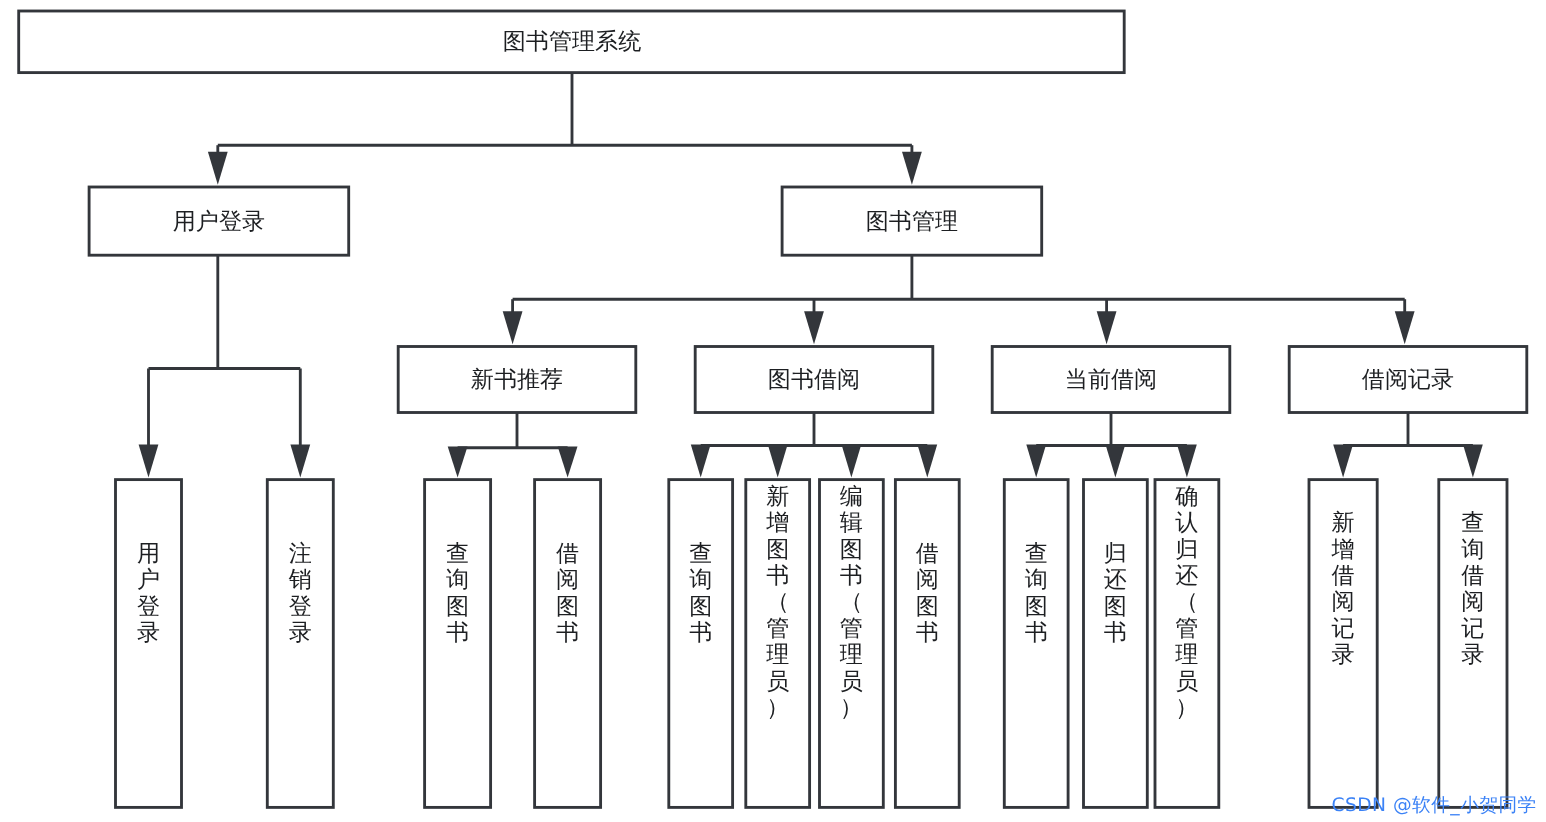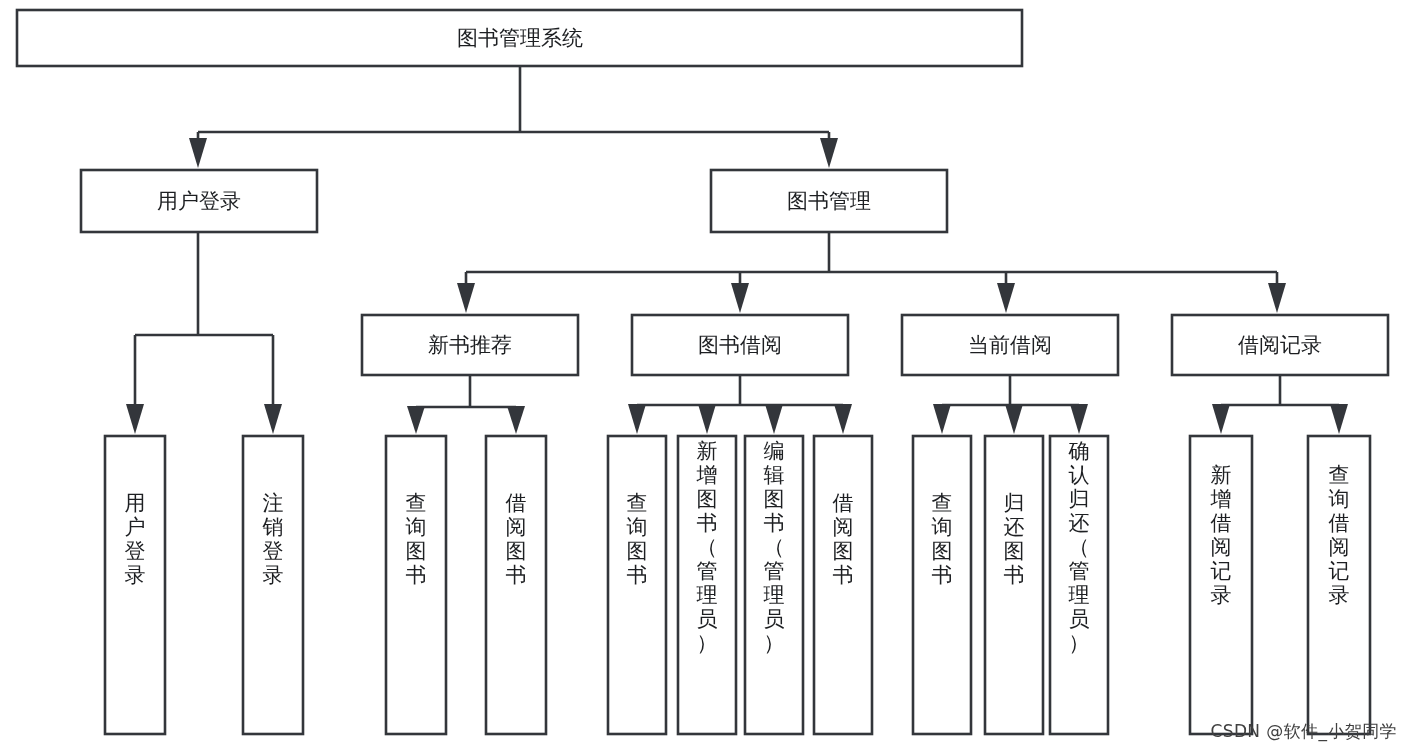--- a/index.html
+++ b/index.html
@@ -52,21 +52,21 @@
     fill: #1d1f22;
     font-size: 21px;
     text-anchor: middle;
   }
   .watermark {
     position: absolute;
     right: 8px;
     bottom: 4px;
     font-family: "DejaVu Sans", "Liberation Sans", sans-serif;
     font-size: 17px;
-    color: #404040;
+    color: #3b82f6;
     letter-spacing: 0.4px;
     white-space: nowrap;
     user-select: none;
   }
 </style>
 </head>
 <body>
 
 <div id="diagram-root">
 

